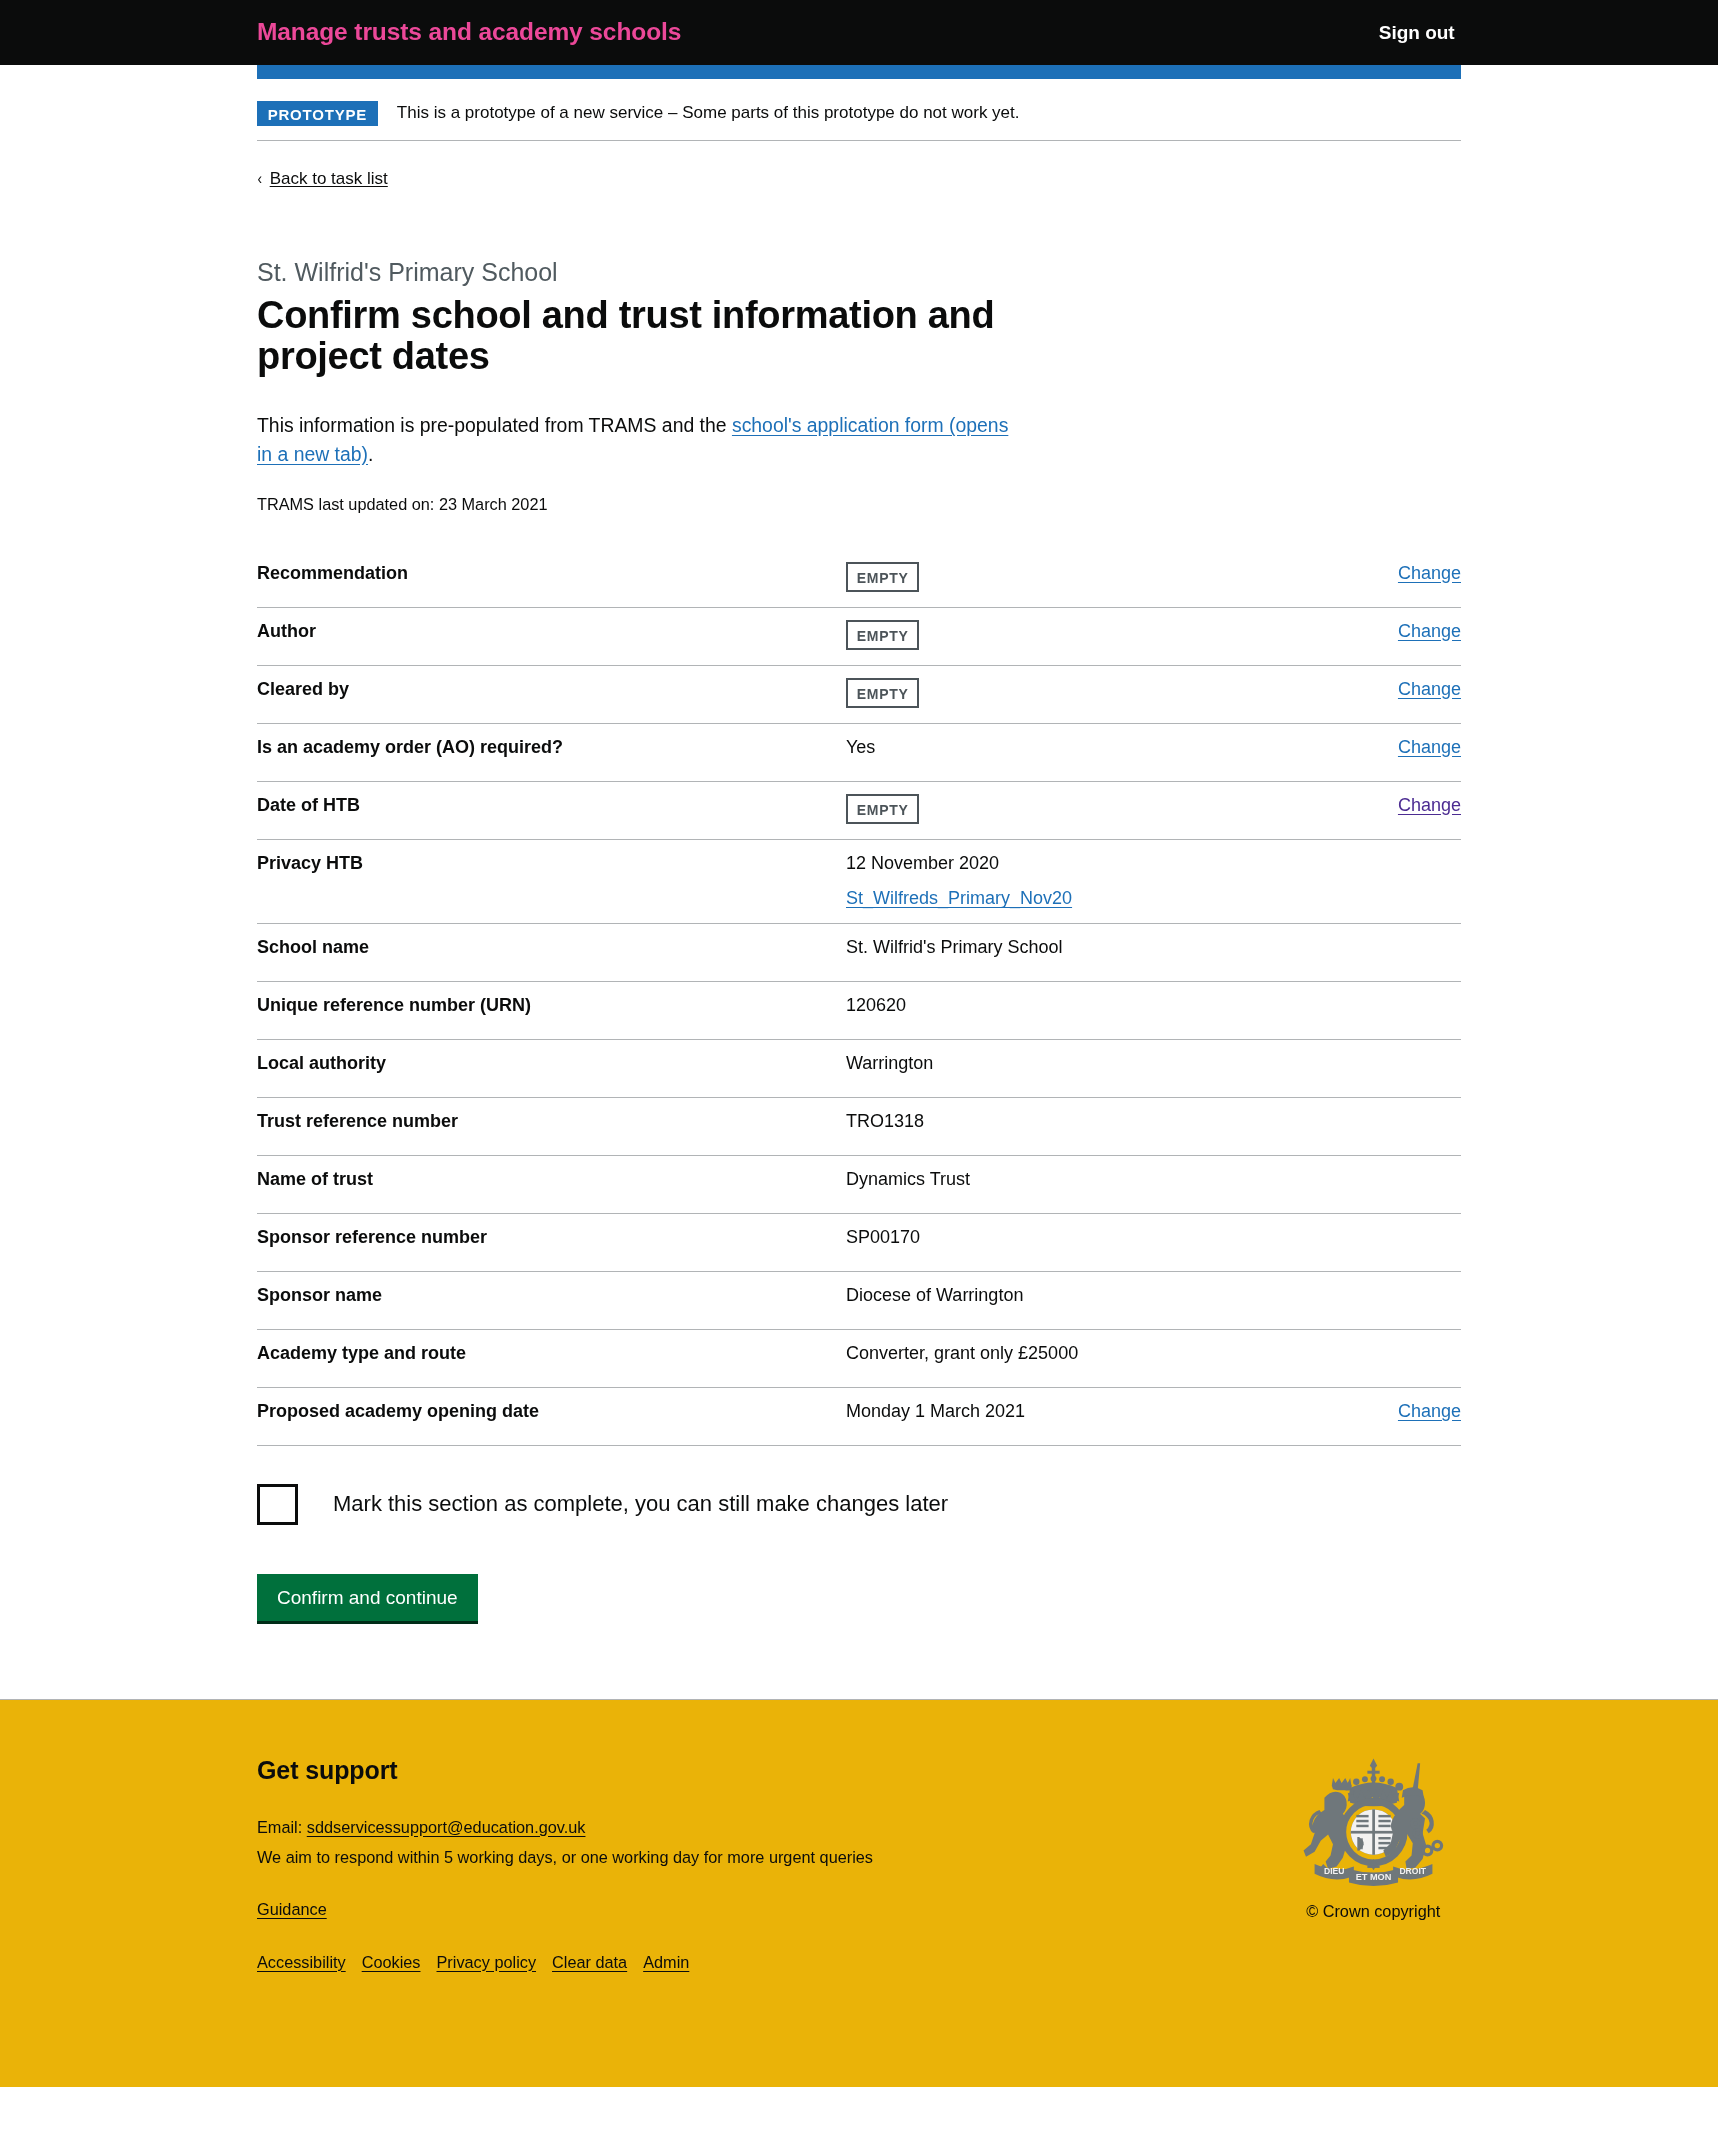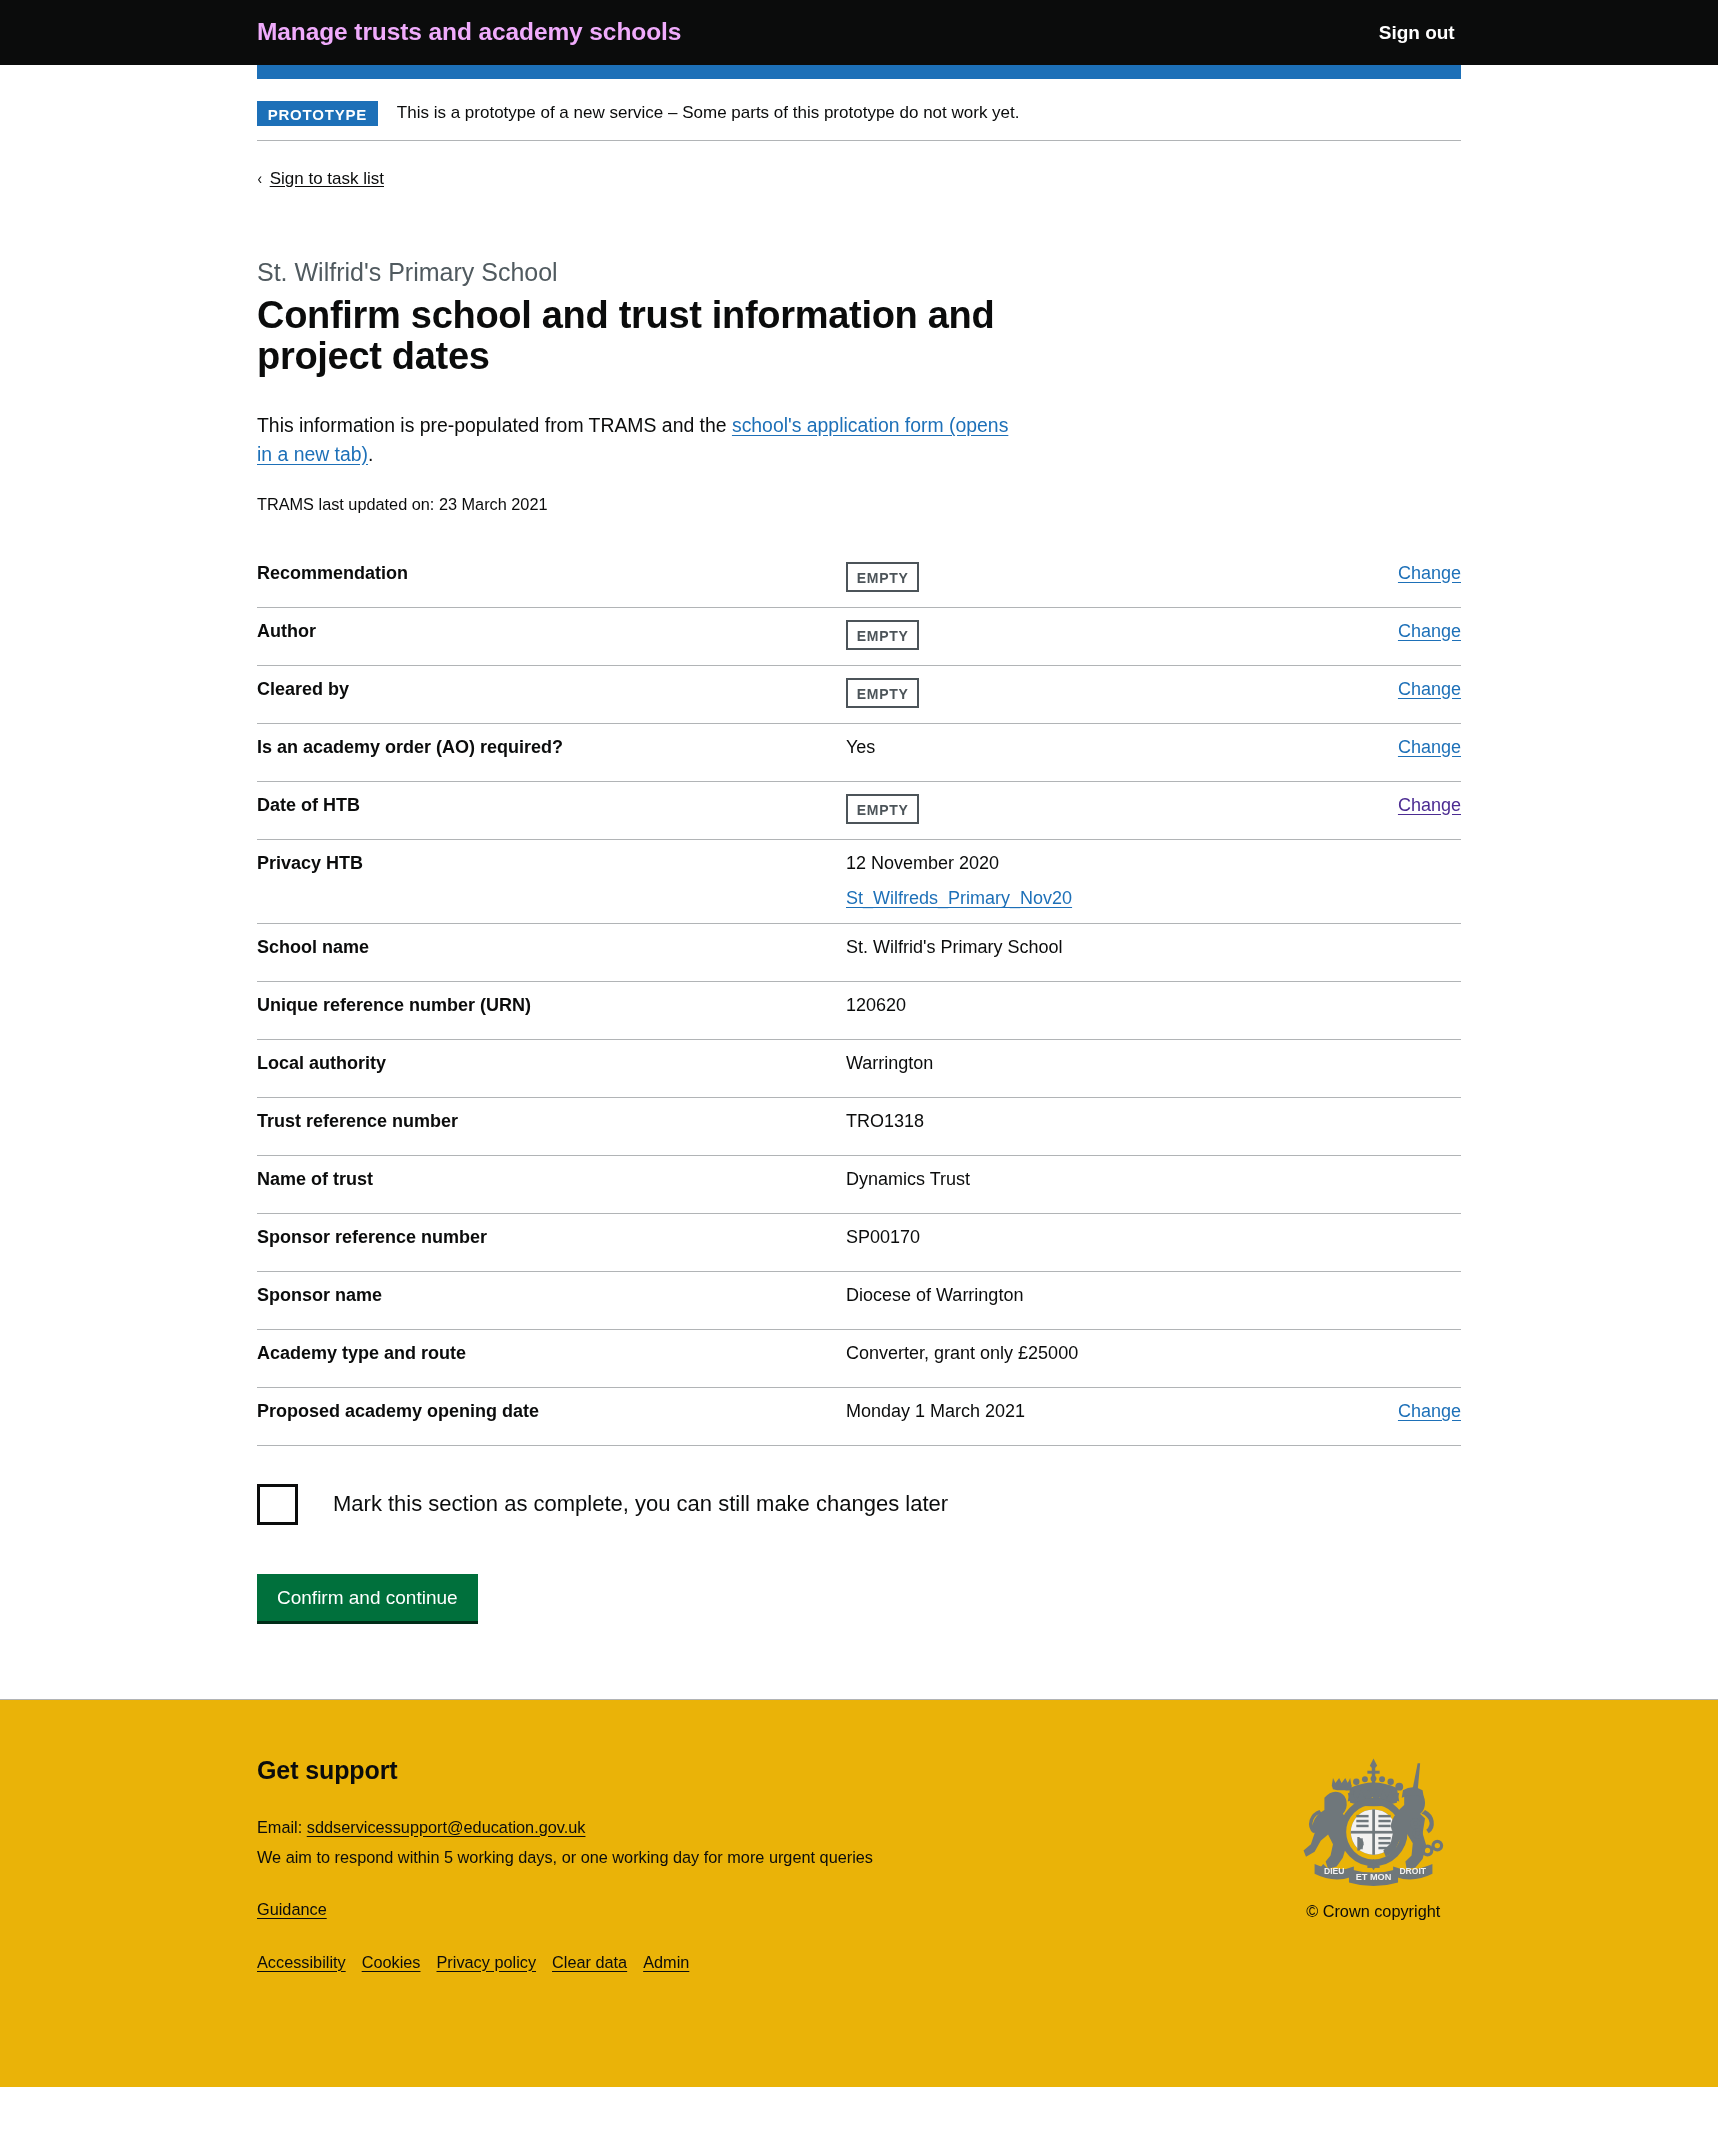--- a/index.html
+++ b/index.html
@@ -23,21 +23,21 @@
     align-items: center;
   }
   .header-inner {
     width: 1204px;
     margin: 0 auto;
     display: flex;
     align-items: center;
     justify-content: space-between;
   }
   .service-name {
-    color: #f0abfc;
+    color: #ec4899;
     font-size: 24.5px;
     font-weight: 700;
     letter-spacing: -0.1px;
     line-height: 1.1;
   }
   .sign-out {
     color: #ffffff;
     font-size: 19px;
     font-weight: 700;
     text-decoration: none;
@@ -292,21 +292,21 @@
   <div class="wrap">
 
     <div class="phase-banner">
       <span class="phase-tag">PROTOTYPE</span>
       <span class="phase-text">This is a prototype of a new service – Some parts of this prototype do not work yet.</span>
     </div>
 
     <div class="back-link-row">
       <a href="#" class="back-link">
         <span class="back-chevron">‹</span>
-        <span class="back-label">Sign to task list</span>
+        <span class="back-label">Back to task list</span>
       </a>
     </div>
 
     <div class="caption">St. Wilfrid's Primary School</div>
     <h1 class="page-title">Confirm school and trust information and project dates</h1>
 
     <p class="lede">
       <span>This information is pre-populated from TRAMS and the </span><a href="#">school's application form (opens in a new tab)</a><span>.</span>
     </p>
 

